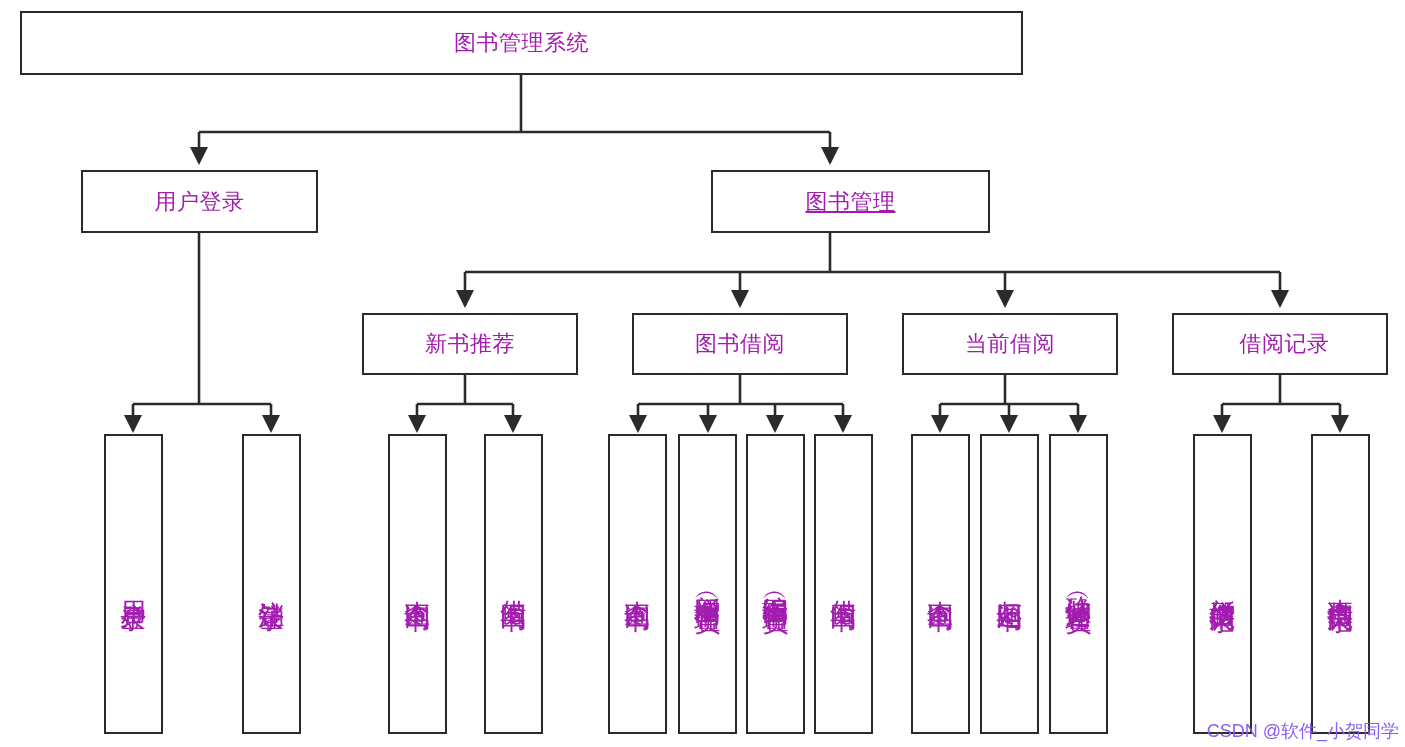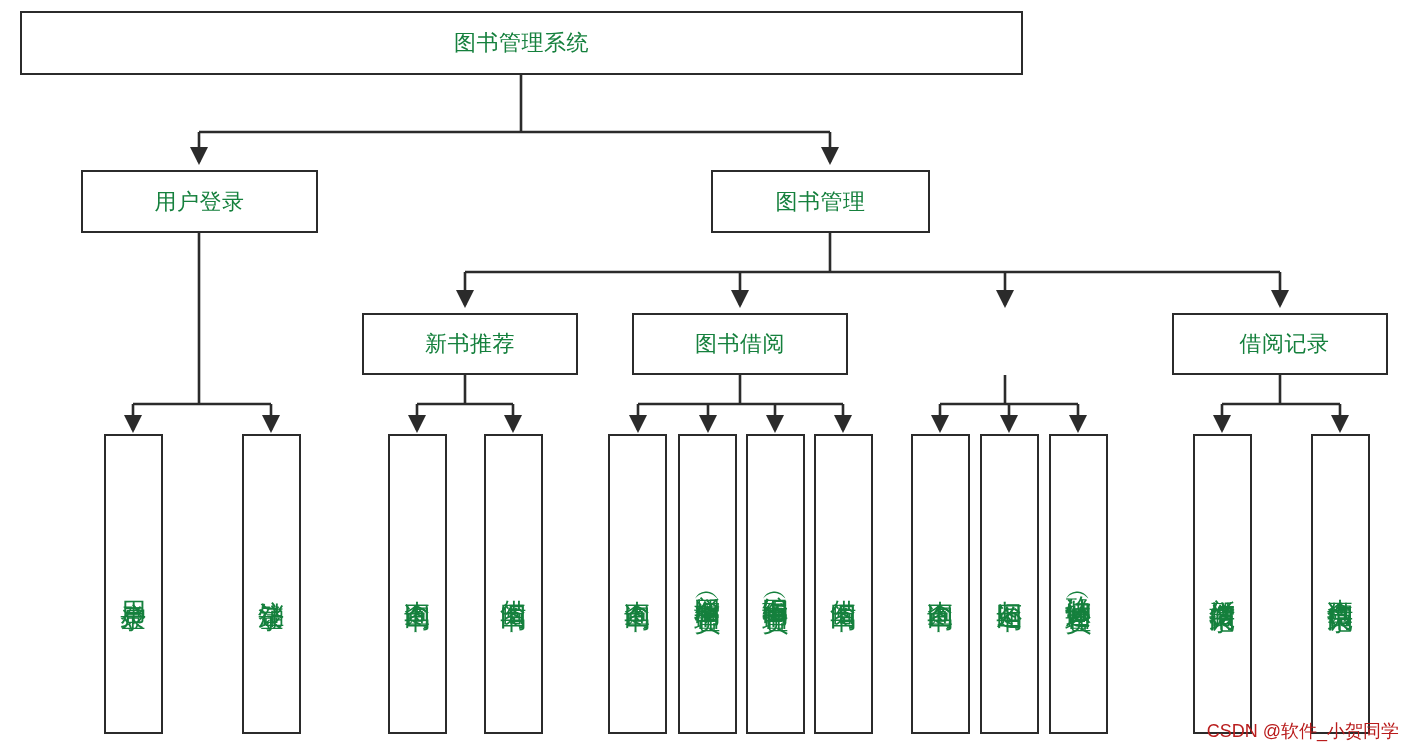--- a/index.html
+++ b/index.html
@@ -25,21 +25,21 @@
     height: 747px;
   }
   .node {
     position: absolute;
     box-sizing: border-box;
     background: #ffffff;
     border: 2px solid #2b2b2b;
     display: flex;
     align-items: center;
     justify-content: center;
-    color: #15803d;
+    color: #a21caf;
     z-index: 2;
   }
   .node .lbl {
     display: block;
     text-align: center;
     line-height: 1.18;
   }
   .node.horiz .lbl {
     writing-mode: horizontal-tb;
     font-size: 22px;
@@ -54,21 +54,21 @@
     text-orientation: upright;
     font-size: 26px;
     letter-spacing: 2px;
     white-space: nowrap;
   }
   #watermark {
     position: absolute;
     right: 6px;
     bottom: 4px;
     font-size: 18px;
-    color: #b91c1c;
+    color: #8b5cf6;
     z-index: 5;
     user-select: none;
     white-space: nowrap;
   }
 </style>
 </head>
 <body>
 
 <div id="canvas">
 
@@ -122,29 +122,32 @@
     </g>
   </svg>
 
   <div class="node horiz" style="left:20px; top:11px; width:1003px; height:64px;">
     <span class="lbl">图书管理系统</span>
   </div>
 
   <div class="node horiz" style="left:81px; top:170px; width:237px; height:63px;">
     <span class="lbl">用户登录</span>
   </div>
-  <div class="node horiz" style="left:711px; top:170px; width:219px; height:63px;">
+  <div class="node horiz" style="left:711px; top:170px; width:279px; height:63px;text-decoration:underline;">
     <span class="lbl">图书管理</span>
   </div>
 
   <div class="node horiz" style="left:632px; top:313px; width:216px; height:62px;">
     <span class="lbl">图书借阅</span>
   </div>
   <div class="node horiz" style="left:362px; top:313px; width:216px; height:62px;">
     <span class="lbl">新书推荐</span>
+  </div>
+  <div class="node horiz" style="left:902px; top:313px; width:216px; height:62px;">
+    <span class="lbl">当前借阅</span>
   </div>
   <div class="node horiz" style="left:1172px; top:313px; width:216px; height:62px;padding-left:9px;">
     <span class="lbl">借阅记录</span>
   </div>
 
   <div class="node vert" style="left:104px; top:434px; width:59px; height:300px;">
     <span class="lbl">用户登录</span>
   </div>
   <div class="node vert" style="left:242px; top:434px; width:59px; height:300px;">
     <span class="lbl">注销登录</span>

